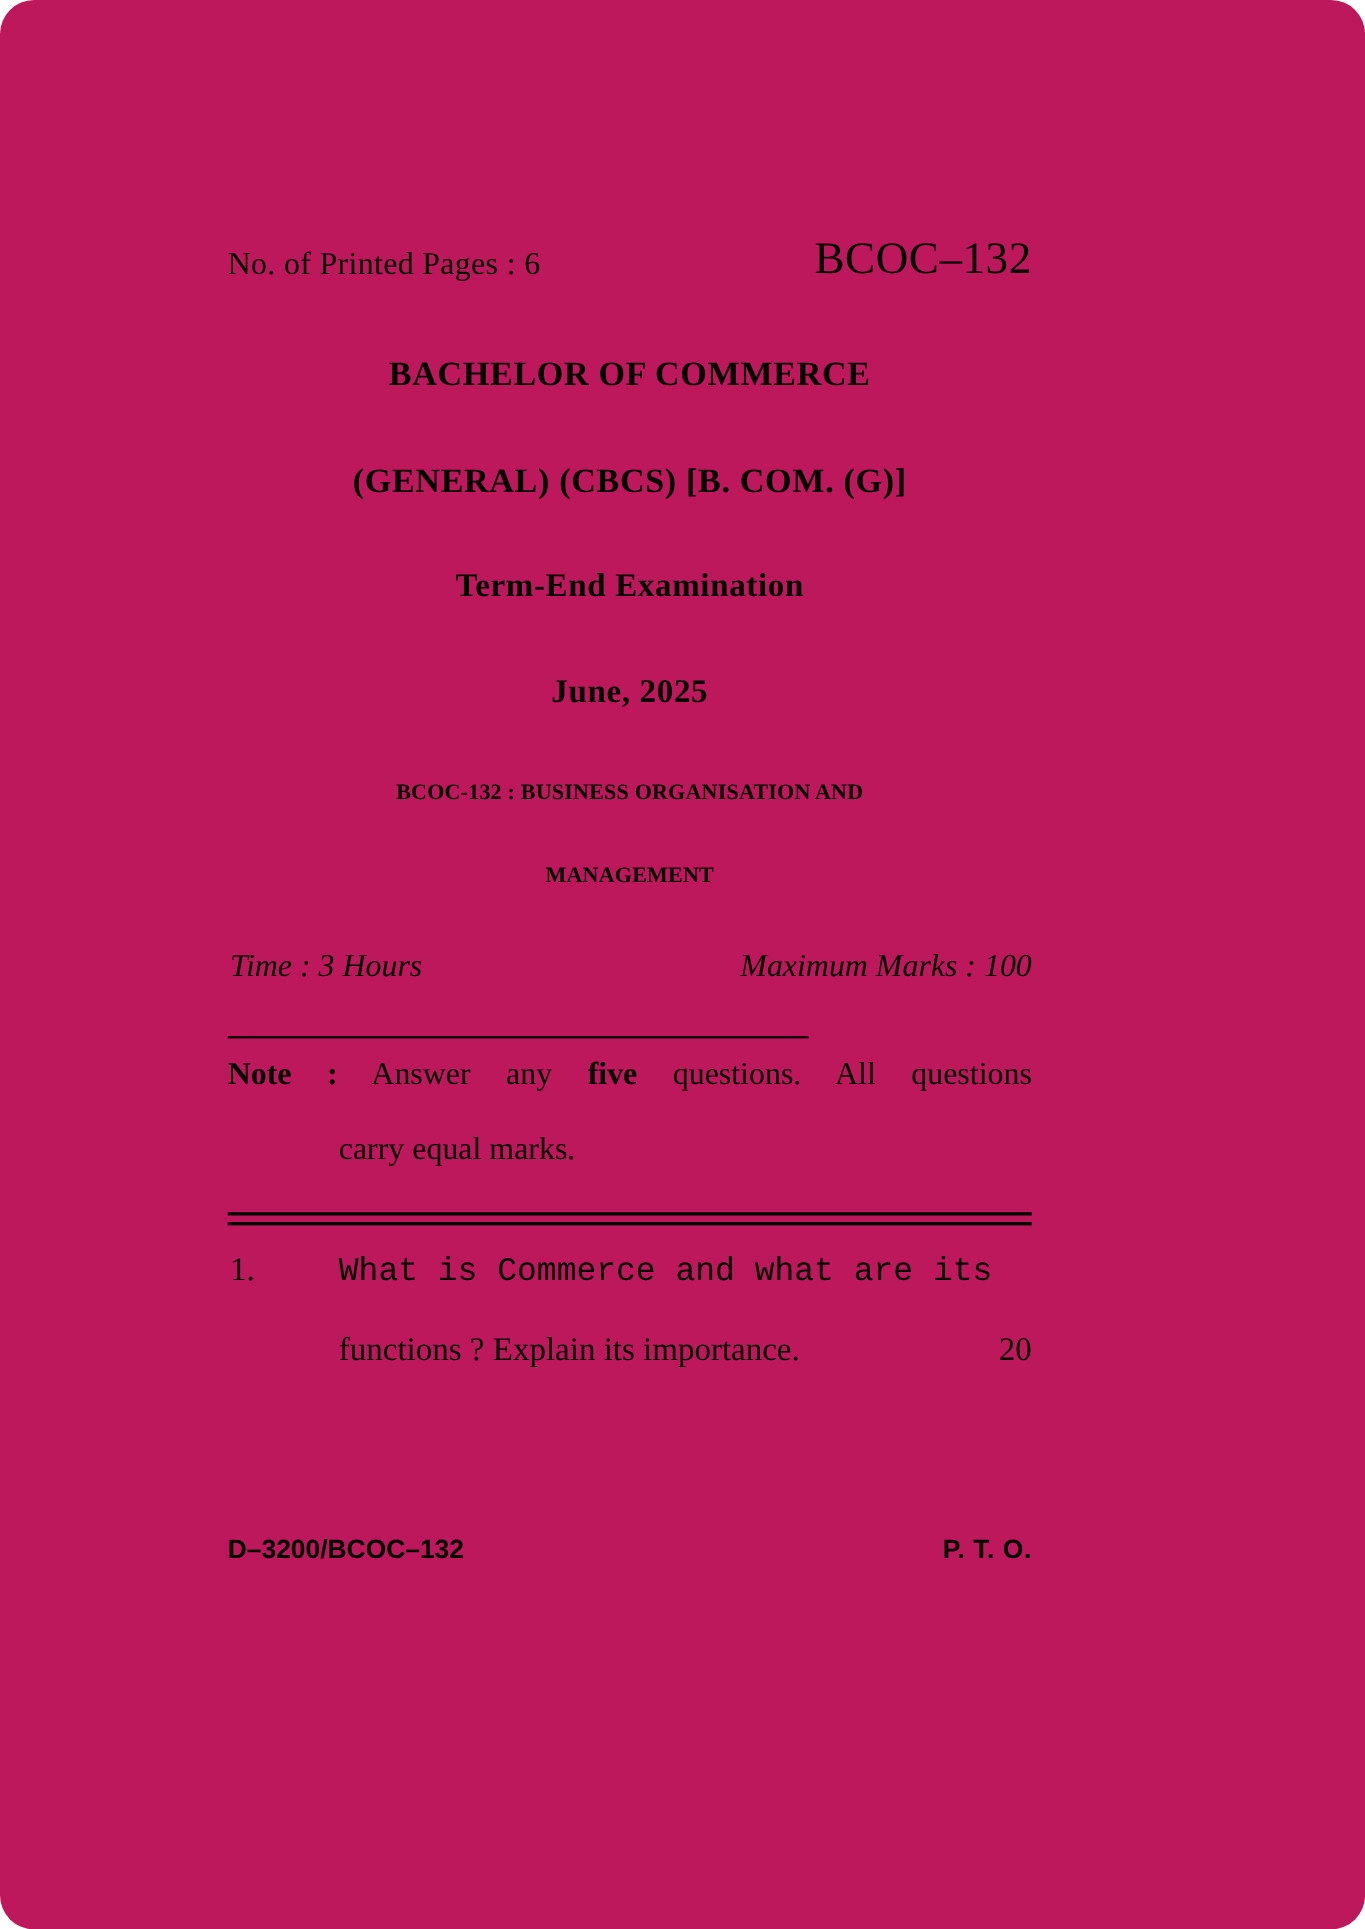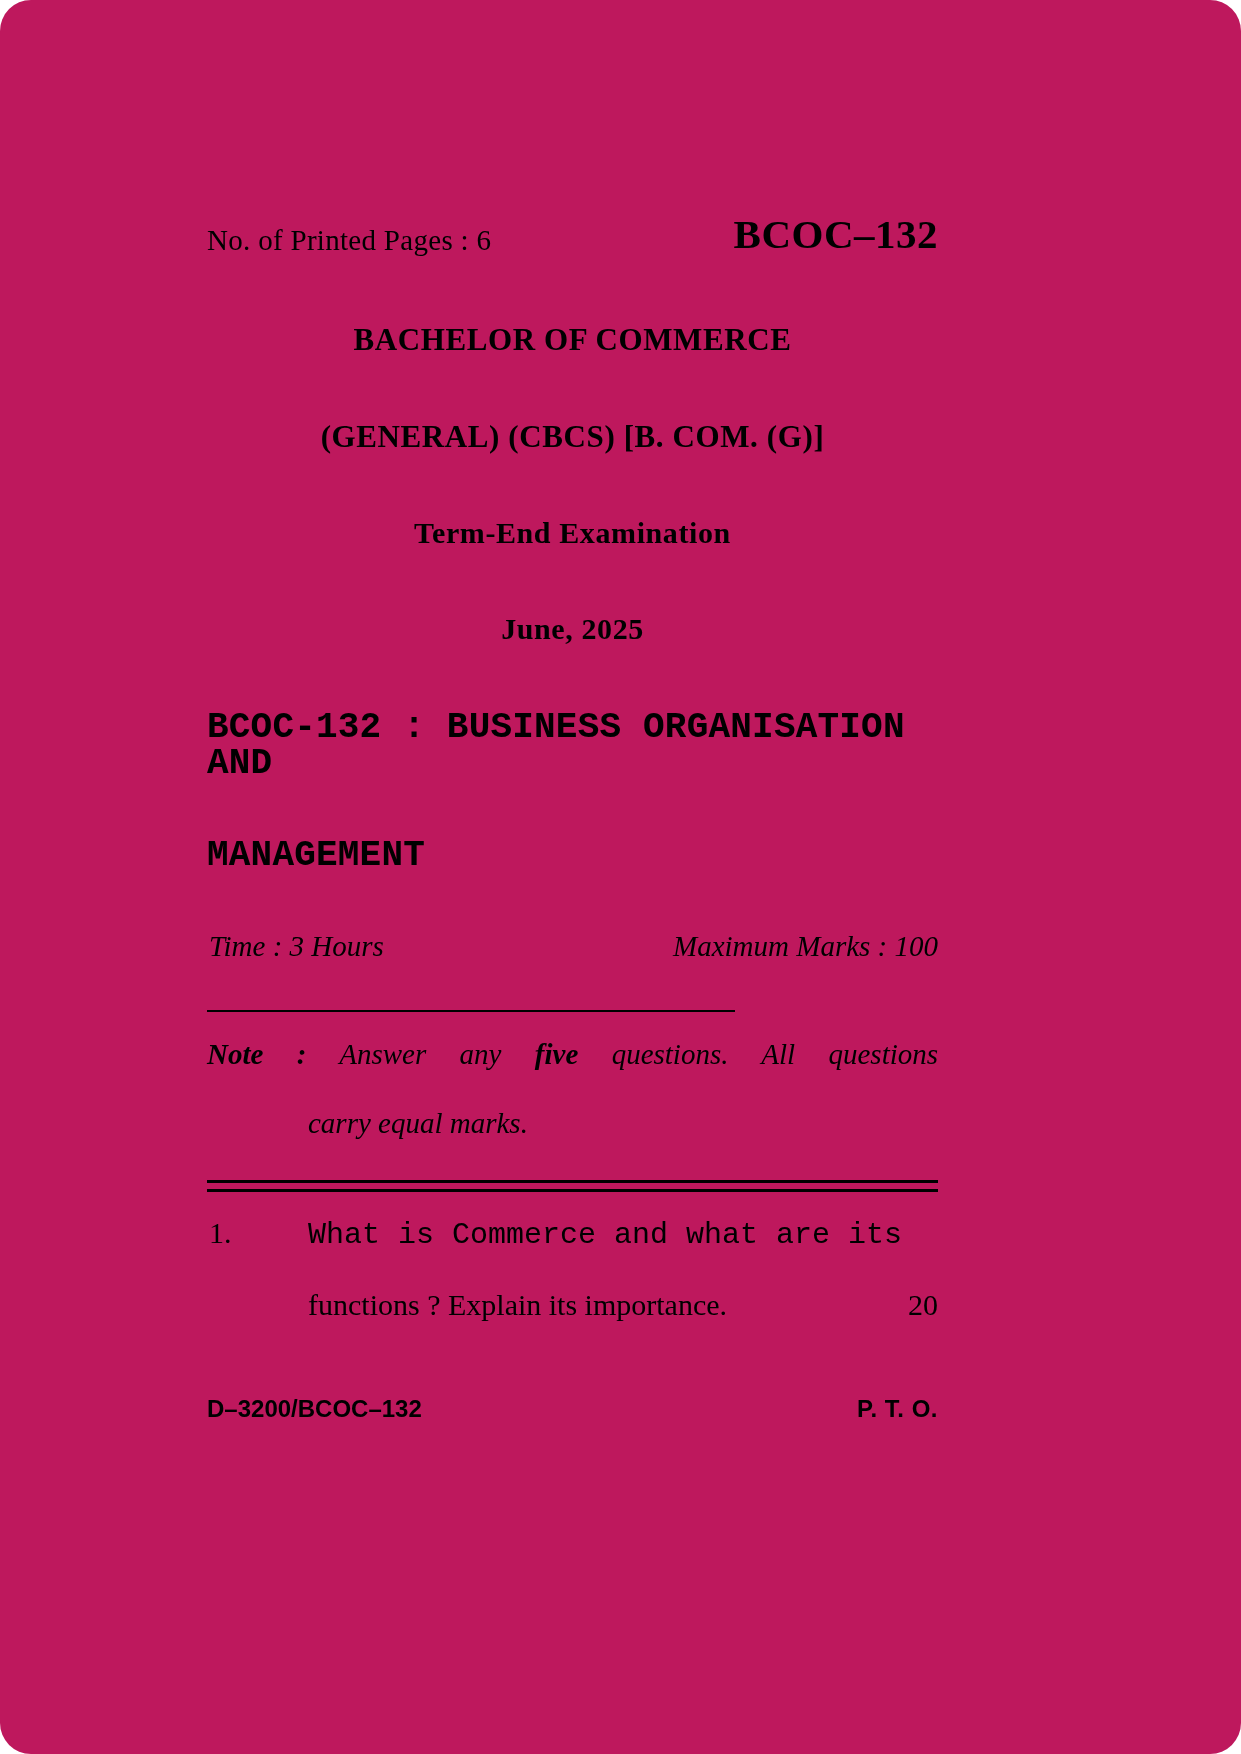--- a/index.html
+++ b/index.html
@@ -46,21 +46,21 @@
     font-family: "Liberation Serif", serif;
     font-size: 29px;
     letter-spacing: 0.3px;
     white-space: nowrap;
   }
   .hdr-code {
     position: absolute;
     right: 0;
     top: 0;
     font-family: "Liberation Serif", serif;
-    font-weight: bold;
+    font-weight: normal;
     font-size: 41px;
     letter-spacing: 0.5px;
     white-space: nowrap;
   }
 
   
   .titleblock {
     margin-top: 44px;
     text-align: center;
   }
@@ -72,24 +72,24 @@
     line-height: 1;
     margin-bottom: 66px;
     white-space: nowrap;
   }
   .title-line.sm {
     font-size: 30px;
   }
 
   
   .subject {
-    text-align: left;
-    font-family: Liberation Mono, monospace;
-    font-weight: bold;
-    font-size: 36px;
+    text-align: center;
+    font-family: Liberation Serif, serif;
+    font-weight: bold;
+    font-size: 20px;
     letter-spacing: 0.2px;
     line-height: 1;
   }
   .subject .sline {
     margin-bottom: 56px;
   }
 
   
   .timerow {
     position: relative;
@@ -121,23 +121,22 @@
   .rule-double {
     margin: 42px 0 0 0;
     width: 731px;
     height: 6px;
     border-top: 3px solid #000;
     border-bottom: 3px solid #000;
   }
 
   
   .note {
-    margin-top: 28px;
-    font-family: "Liberation Serif", serif;
-    font-style: italic;
+    margin-top: 18px;
+    font-family: "Liberation Serif", serif;
     font-size: 29px;
     line-height: 1.0;
   }
   .note-first {
     text-align: justify;
     text-align-last: justify;
     white-space: normal;
   }
   .note b {
     font-weight: bold;

